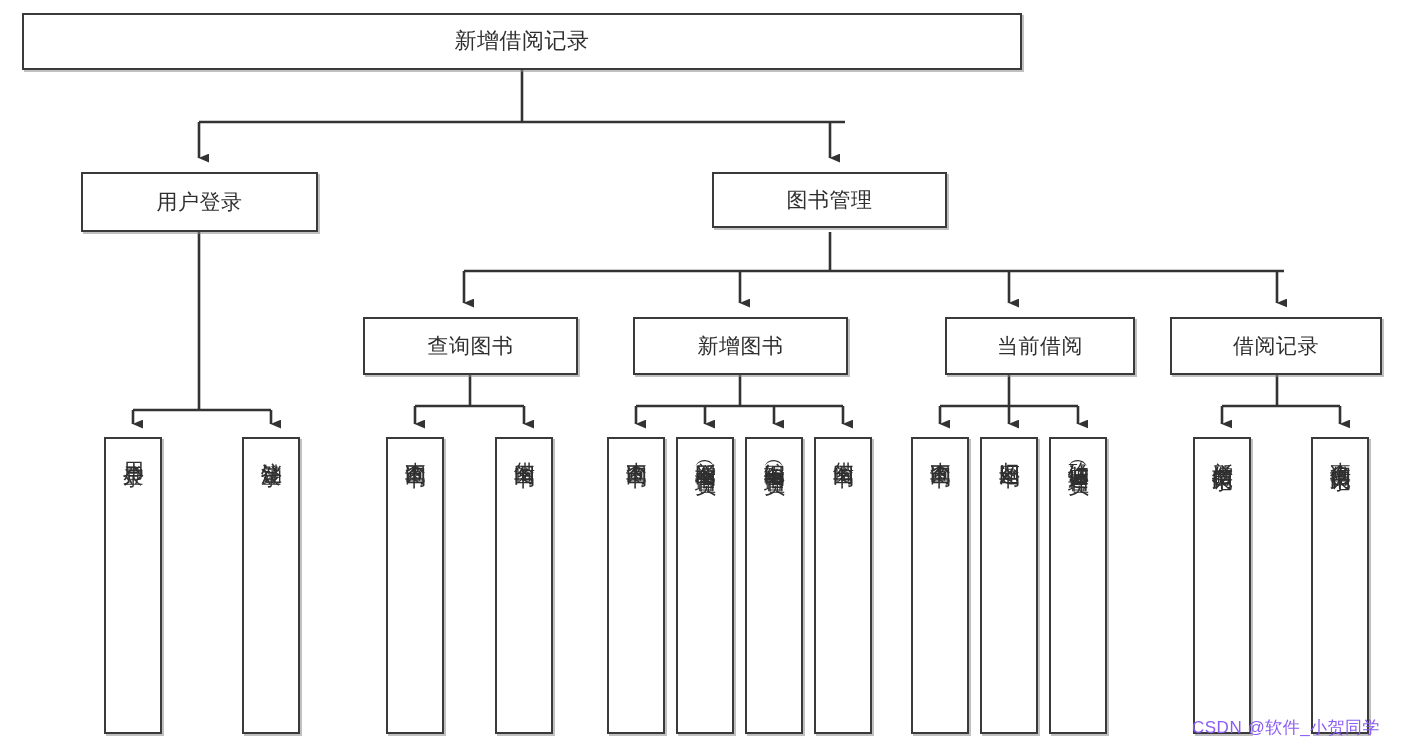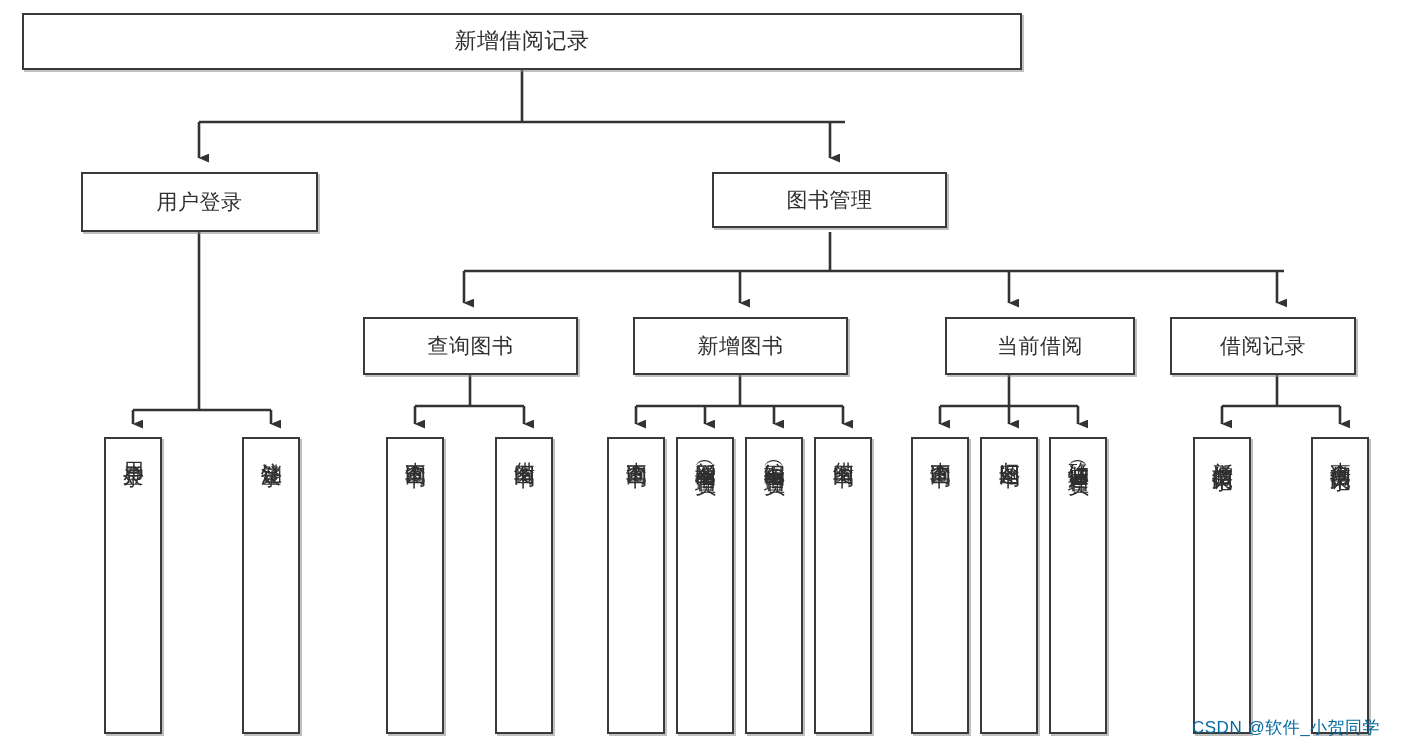--- a/index.html
+++ b/index.html
@@ -62,21 +62,21 @@
     text-orientation: upright;
     font-size: 21px;
     line-height: 1.28;
     letter-spacing: 2px;
     white-space: normal;
     max-height: 100%;
   }
   .watermark {
     position: absolute;
     font-size: 17px;
-    color: #0369a1;
+    color: #8b5cf6;
     white-space: nowrap;
     z-index: 5;
     letter-spacing: 0.5px;
   }
 </style>
 </head>
 <body>
 
 <div id="canvas">
 
@@ -147,21 +147,21 @@
   </div>
 
   <div class="node horiz" style="left:633px; top:317px; width:215px; height:58px;">
     <span class="lbl">新增图书</span>
   </div>
 
   <div class="node horiz" style="left:902px; top:317px; width:190px; height:58px;margin-left:43px;">
     <span class="lbl">当前借阅</span>
   </div>
 
-  <div class="node horiz" style="left:1170px; top:317px; width:186px; height:58px;">
+  <div class="node horiz" style="left:1170px; top:317px; width:212px; height:58px;">
     <span class="lbl">借阅记录</span>
   </div>
 
   <div class="node vert" style="left:104px; top:437px; width:58px; height:297px;">
     <span class="lbl">用户登录</span>
   </div>
 
   <div class="node vert" style="left:242px; top:437px; width:58px; height:297px;">
     <span class="lbl">注销登录</span>
   </div>

